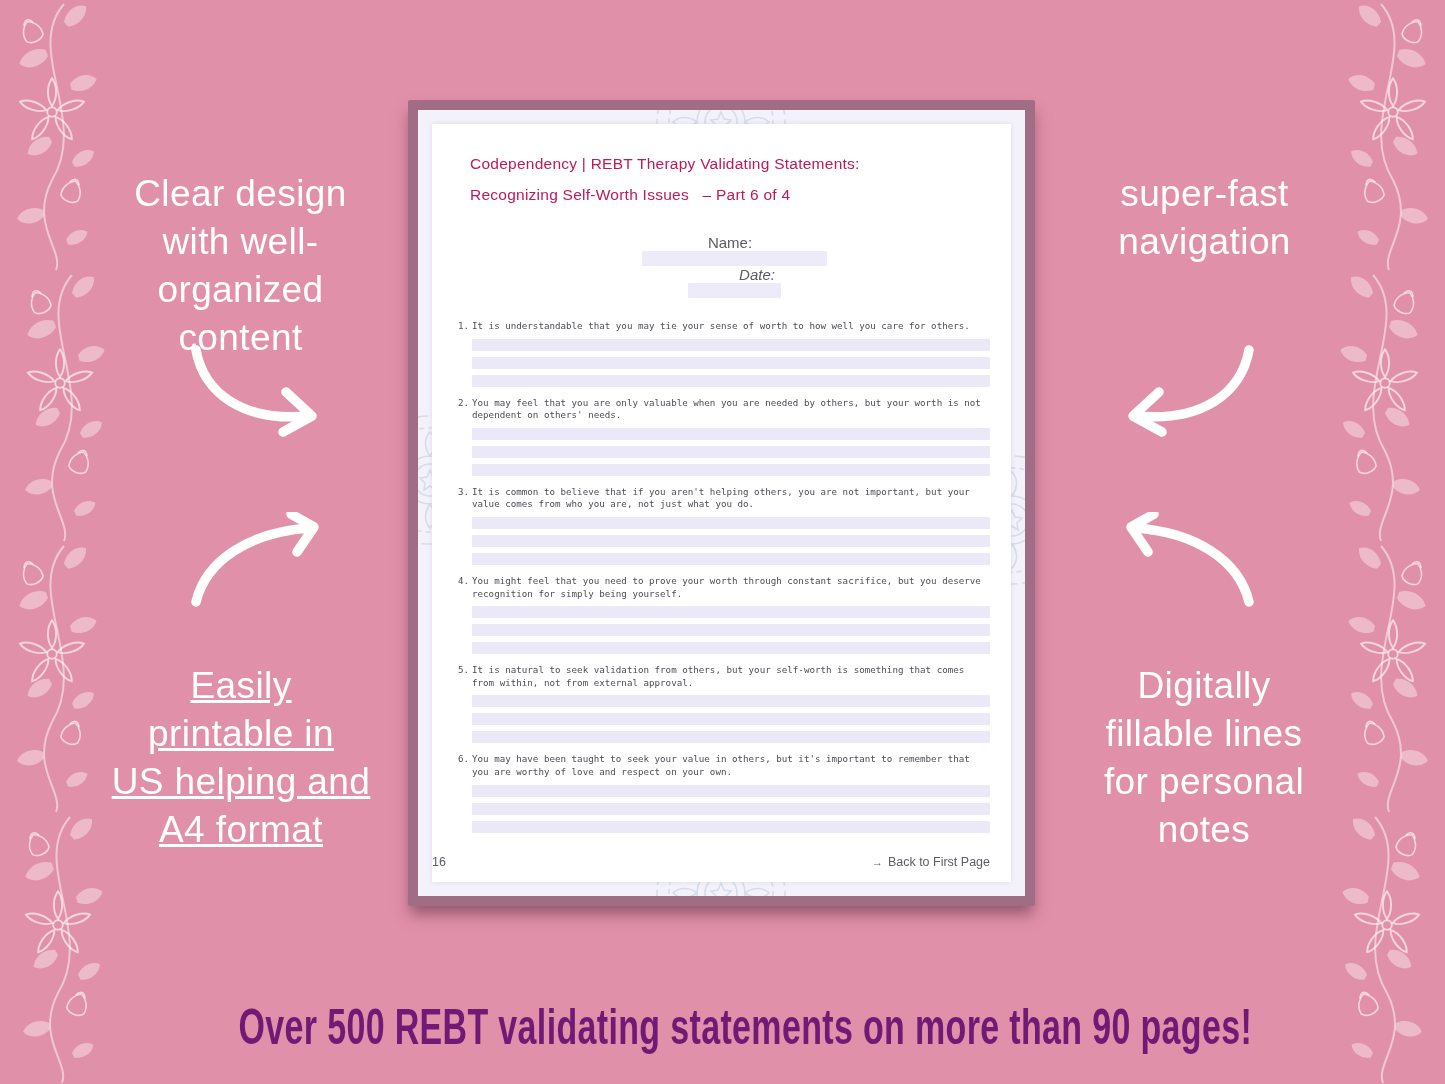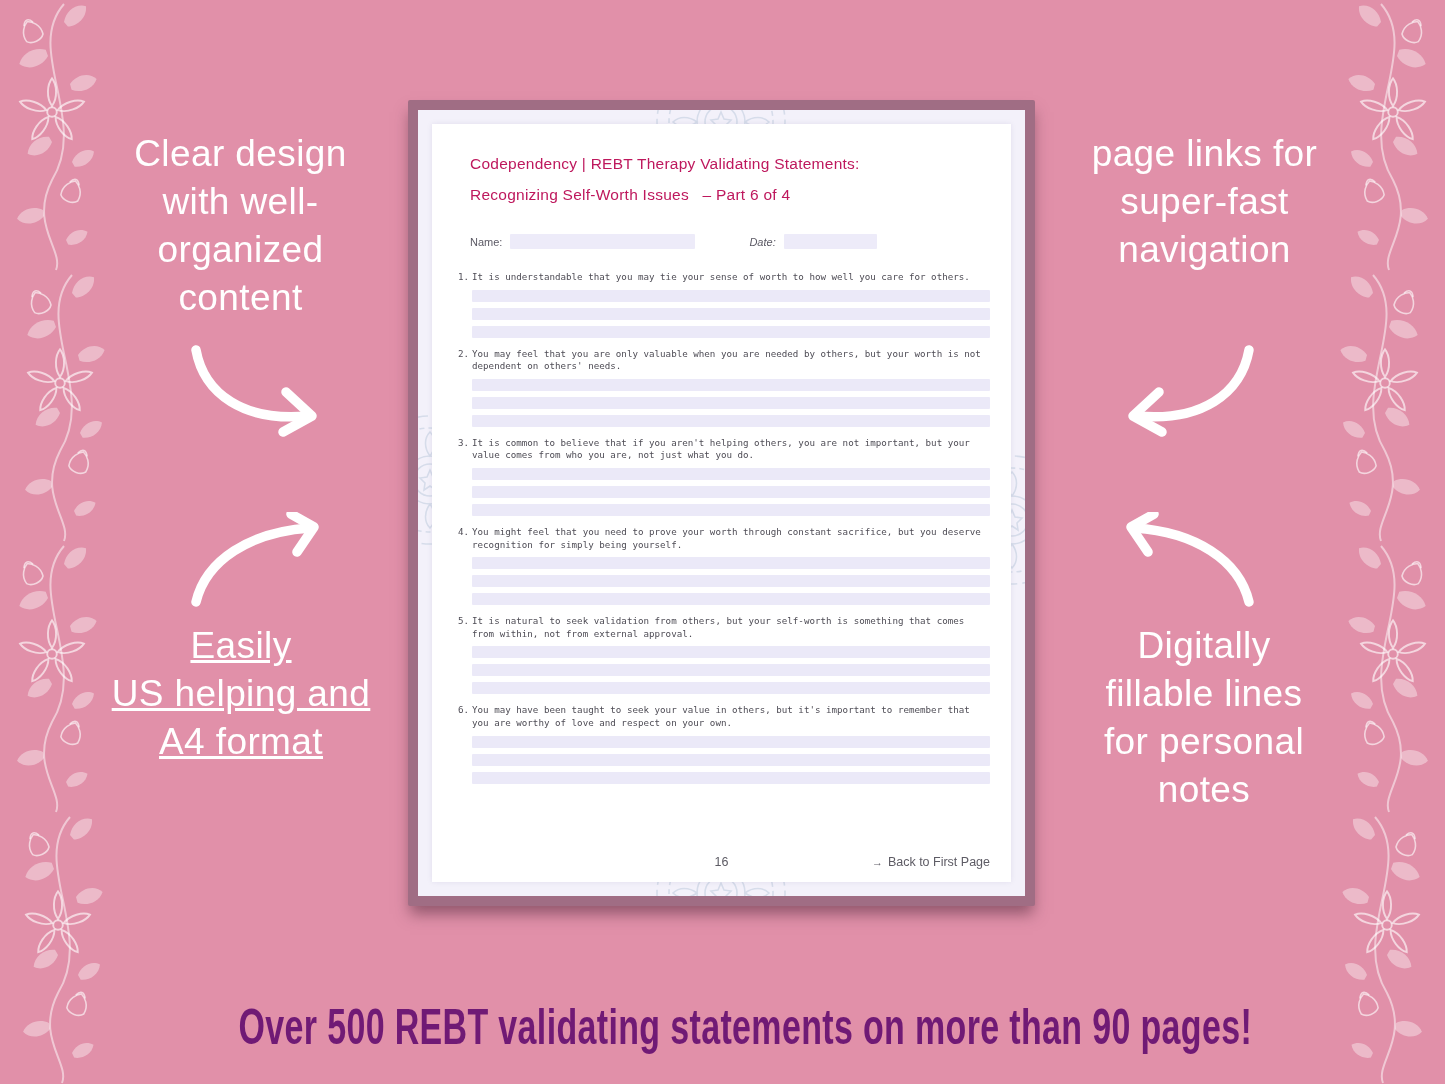--- a/index.html
+++ b/index.html
@@ -6,21 +6,21 @@
   .stage{
     position:relative; width:1445px; height:1084px; overflow:hidden;
     background:#e190a9;
     font-family:"Liberation Sans", sans-serif;
   }
   
   .vine{position:absolute; top:0; height:1084px; width:132px; pointer-events:none;}
   .vine.left{left:-6px;}
   .vine.right{right:-6px; transform:scaleX(-1);}
   
-  .ann{position:absolute; color:#ffffff; text-align:center; font-size:37px; line-height:48px; letter-spacing:.4px;}
+  .ann{position:absolute; color:#ffffff; text-align:center; font-size:37px; line-height:48px; letter-spacing:.4px;margin-top:40px;}
   .ann span{display:block;}
   .ann.tl{left:88px;  top:130px; width:305px;}
   .ann.tr{left:1052px;top:130px; width:305px;}
   .ann.bl{left:80px;  top:622px; width:322px;text-decoration:underline;}
   .ann.br{left:1048px;top:622px; width:312px;}
   .arr{position:absolute; pointer-events:none;}
   .arr path{stroke:#ffffff; stroke-width:9.5; fill:none; stroke-linecap:round; stroke-linejoin:round;}
   .arr.a-tl{left:182px;  top:342px;}
   .arr.a-bl{left:182px;  top:512px;}
   .arr.a-tr{left:1098px; top:342px;}
@@ -37,34 +37,34 @@
   .mandala.m-bottom{left:233px; top:713px;}
   .mandala.m-left{left:-58px; top:300px;}
   .mandala.m-right{left:524px; top:340px;}
   .page{
     position:absolute; left:14px; top:14px; right:14px; bottom:14px;
     background:#ffffff; z-index:2;
     padding:24px 21px 0 38px; box-sizing:border-box;
     box-shadow:0 0 5px rgba(120,110,160,.14);
   }
   .doc-title{font-size:15.5px; line-height:31px; color:#be185d; letter-spacing:.25px; white-space:pre-wrap;}
-  .name-row{margin-top:24px; display:flex; align-items:center; font-size:11px; color:#5b5964;}
+  .name-row{margin-top:24px; display:flex; align-items:center; font-size:15px; color:#5b5964;flex-direction:column;}
   .field{background:#edebf9; height:15px; border-radius:1px;}
   .field.name{width:185px; margin-left:8px;}
   .field.date{width:93px; margin-left:8px;}
   .date-label{margin-left:54px;font-style:italic;}
   .stmts{margin-top:22px; margin-left:-12px; font-family:"DejaVu Sans Mono", monospace; font-size:9.2px; line-height:12.6px; color:#4e4c55;}
   .stmt{margin-bottom:10px;}
   .stmt-text{display:flex;}
   .stmt-text .num{flex:0 0 14px;}
   .stmt-text .txt{flex:1;}
   .lines{margin-left:14px;}
   .fill-line{height:12px; margin-top:6px; background:#ebe9f8; border-radius:1px;}
   .page-footer{position:absolute; left:0; right:0; bottom:9px; height:18px; font-size:12.5px; color:#5d5b64;}
-  .page-num{position:absolute; left:0; right:0; text-align:center;}
+  .page-num{position:absolute; left:0; right:0; text-align:left;}
   .back-link{position:absolute; right:21px; top:0; cursor:pointer;}
   .back-link .back-arrow{font-size:11px; margin-right:5px;}
   
   .banner{position:absolute; left:0; right:0; top:995px; height:64px; line-height:64px; text-align:left; color:#701a75;}
   .banner span{display:inline-block; font-size:50px; font-weight:700; white-space:nowrap; transform:scaleX(.68); transform-origin:center; letter-spacing:.5px;}
 </style>
 </head>
 <body>
 
 <svg width="0" height="0" style="position:absolute" aria-hidden="true">
@@ -130,26 +130,26 @@
     <use href="#sprig" transform="translate(6,813)"></use>
   </svg>
 
   <div class="ann tl">
     <span>Clear design</span>
     <span>with well-</span>
     <span>organized</span>
     <span>content</span>
   </div>
   <div class="ann tr">
-    <span>page links for</span>
     <span>super-fast</span>
     <span>navigation</span>
   </div>
   <div class="ann bl">
     <span>Easily</span>
+    <span>printable in</span>
     <span>US helping and</span>
     <span>A4 format</span>
   </div>
   <div class="ann br">
     <span>Digitally</span>
     <span>fillable lines</span>
     <span>for personal</span>
     <span>notes</span>
   </div>
 

